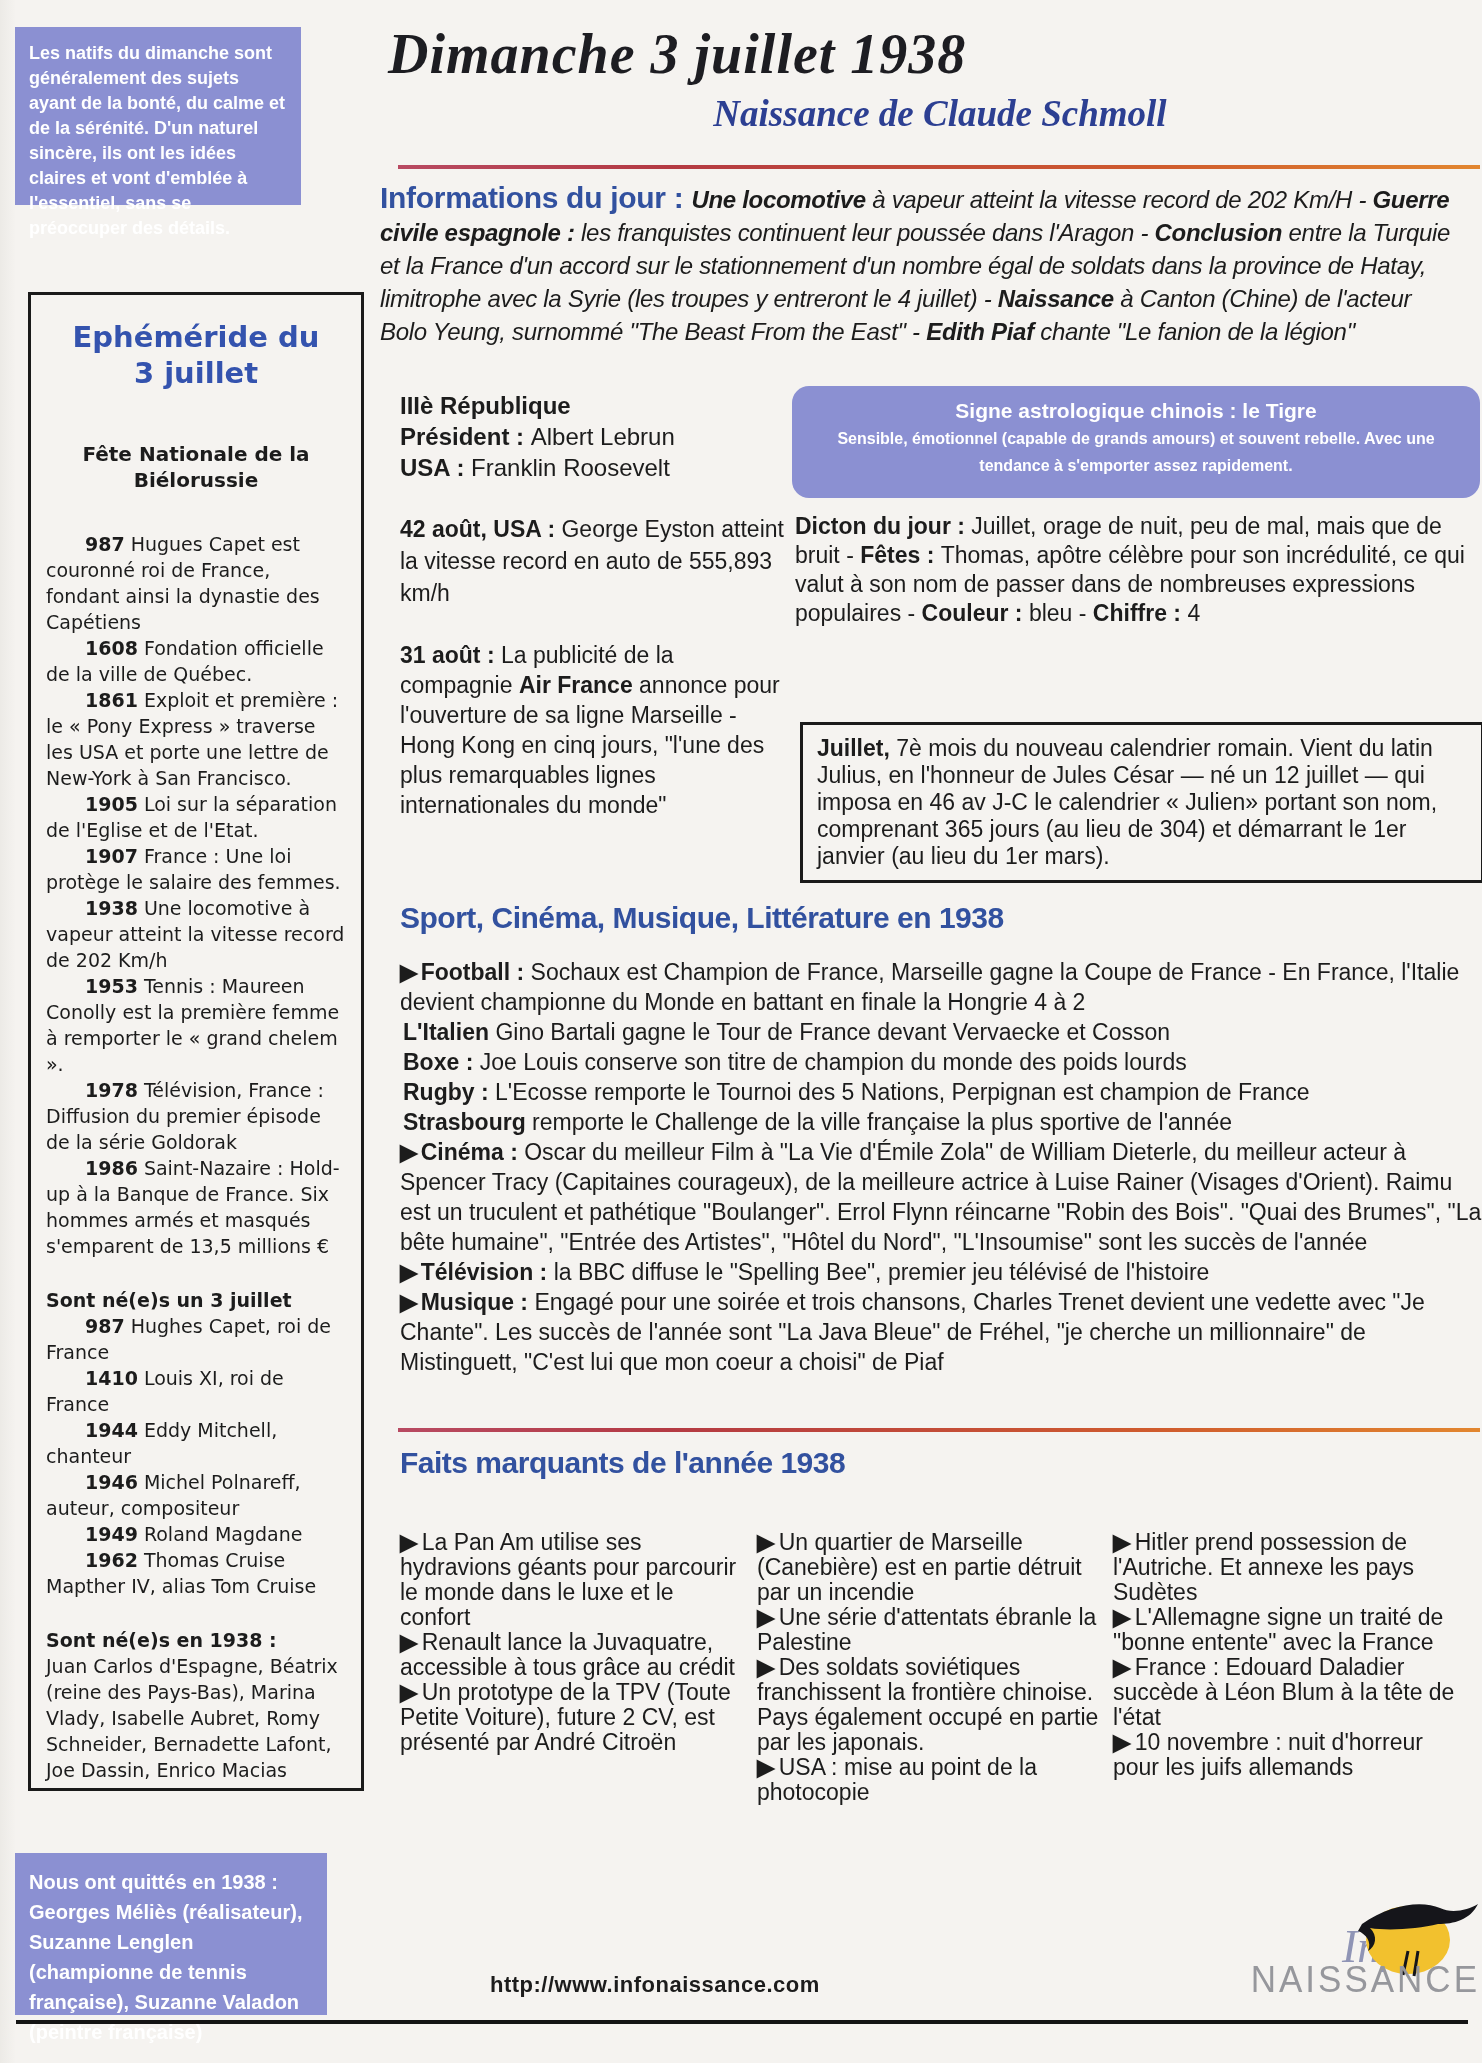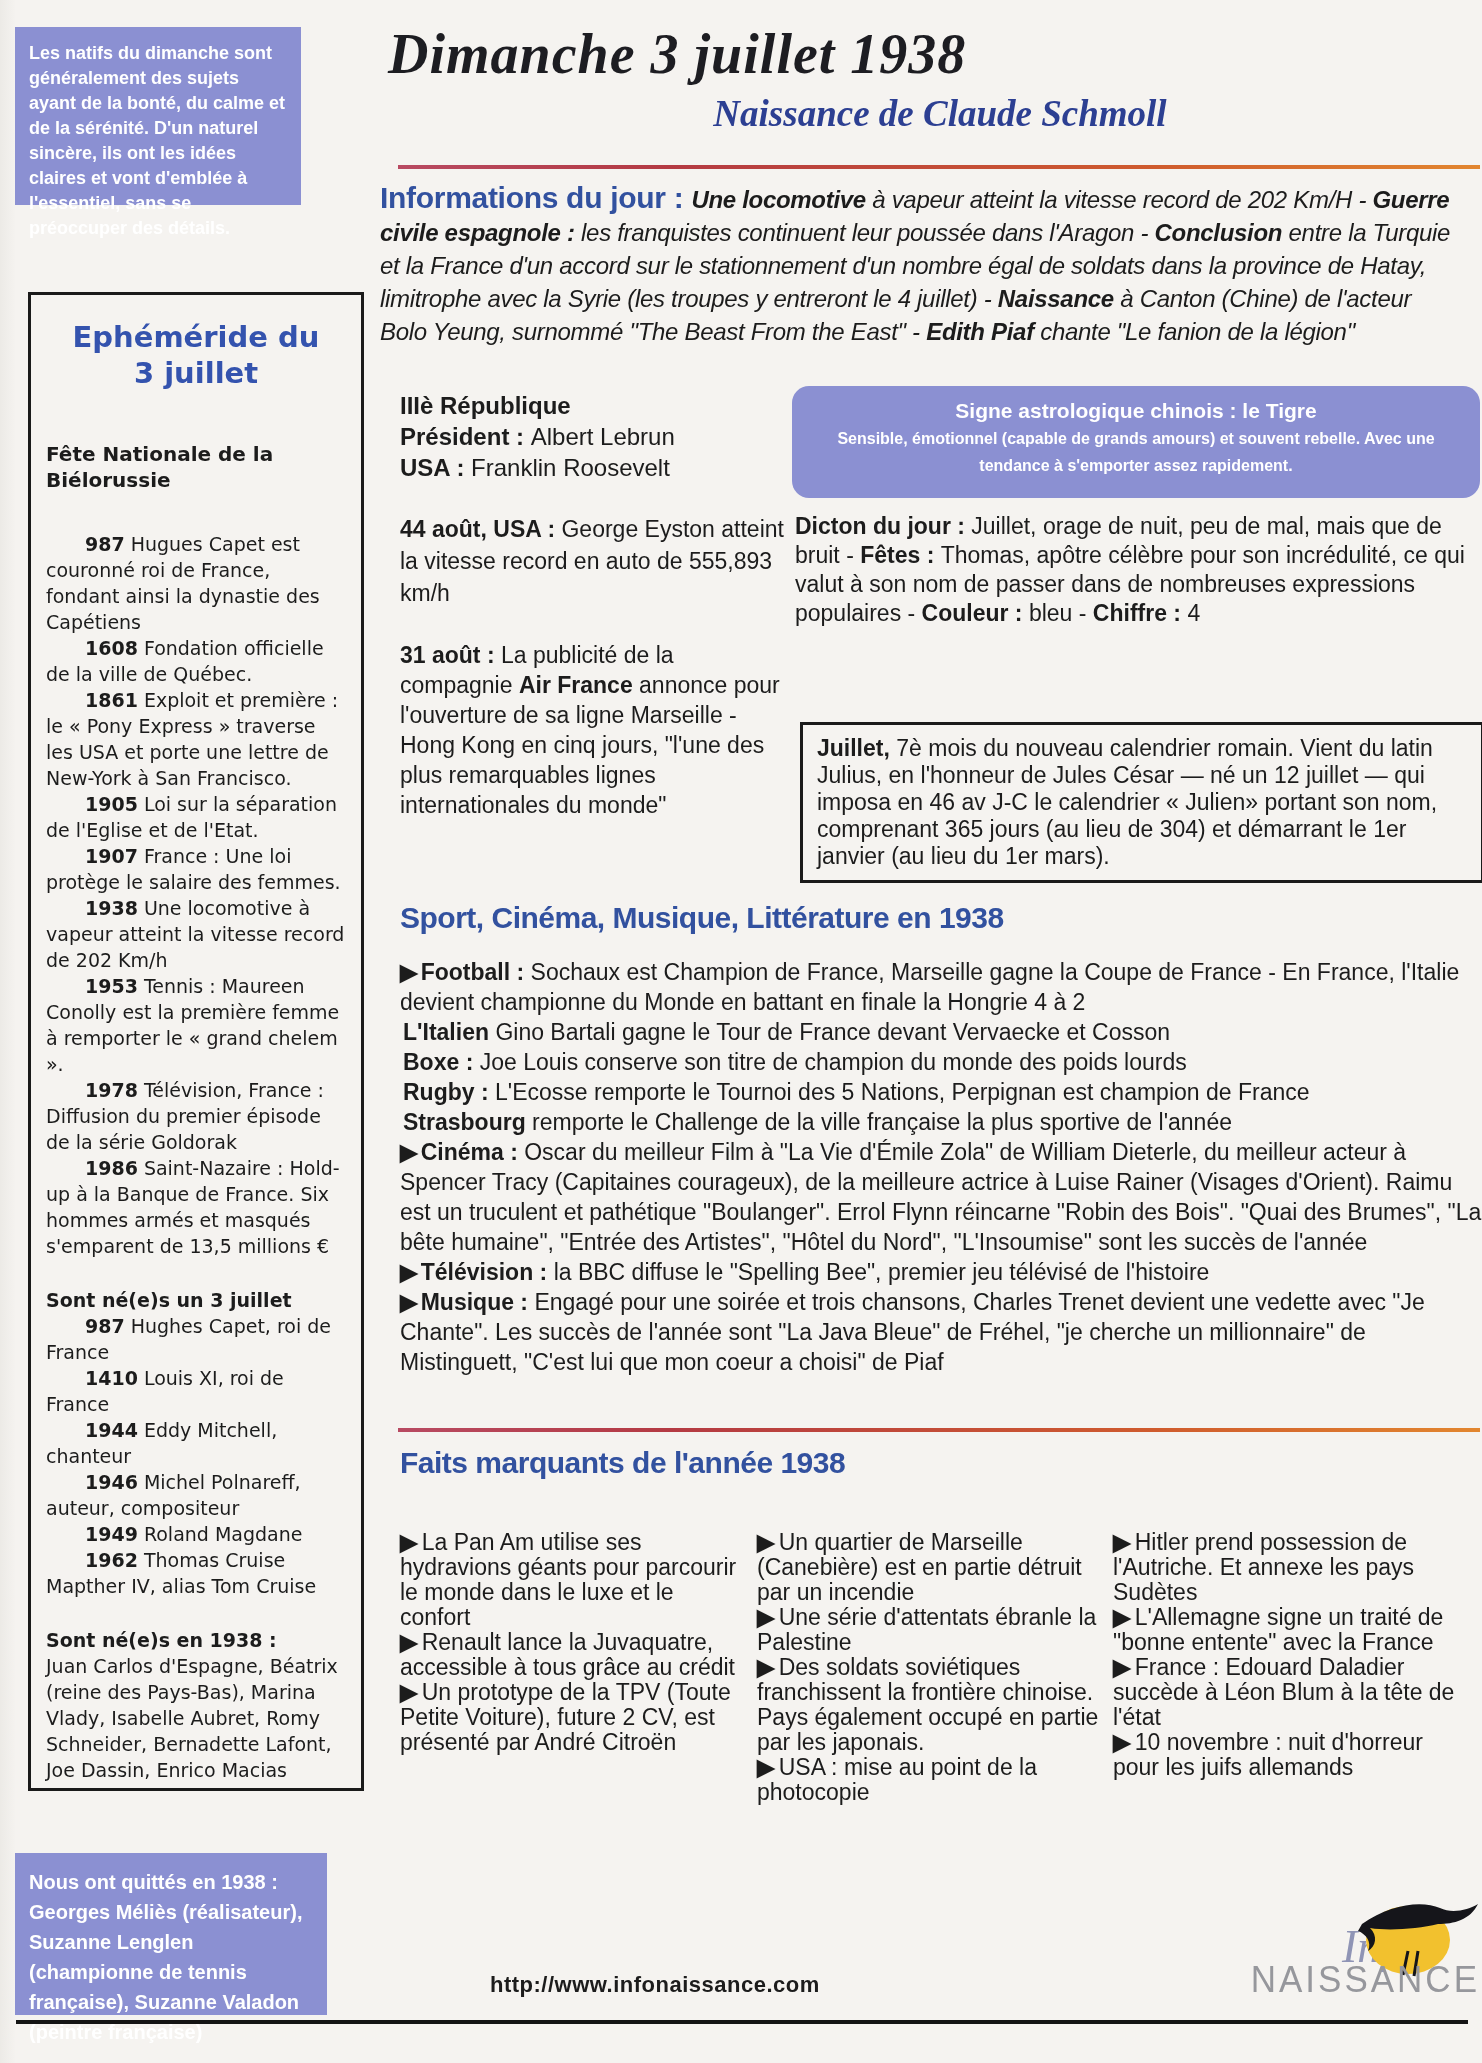--- a/index.html
+++ b/index.html
@@ -11,21 +11,21 @@
   .abs{position:absolute;}
   .b{font-weight:bold;}
   
   .purple{background:#8b90d2;color:#fff;font-weight:bold;}
   .natifs{left:15px;top:27px;width:258px;height:150px;padding:14px;font-size:18px;line-height:25px;}
   .deaths{left:15px;top:1853px;width:284px;height:134px;padding:14px;font-size:20px;line-height:30px;}
   
   .ephebox{left:28px;top:292px;width:300px;height:1473px;border:3px solid #1a1a1a;padding:20px 15px 0 15px;
            font-family:"DejaVu Sans",sans-serif;font-size:19px;line-height:26px;}
   .ephe-title{color:#3453ae;font-weight:bold;font-size:29px;line-height:36px;text-align:center;margin:4px 0 50px 0;}
-  .fete{font-weight:bold;font-size:20px;line-height:26px;margin-bottom:38px;}
+  .fete{font-weight:bold;font-size:20px;line-height:26px;text-align:center;margin-bottom:38px;}
   .ev .b{margin-right:6px;margin-left:39px;}
   .sec-gap{height:28px;}
   .ephe-sub{font-weight:bold;}
   
   .title{left:388px;top:22px;width:1080px;text-align:left;
          font-family:"Liberation Serif",serif;font-style:italic;font-weight:bold;
          font-size:56px;color:#1d1d22;letter-spacing:1px;}
   .subtitle{left:400px;top:92px;width:1080px;text-align:center;
          font-family:"Liberation Serif",serif;font-style:italic;font-weight:bold;
          font-size:37px;color:#2c3f92;}
@@ -113,21 +113,21 @@
   <div class="abs republic">
     <div><span class="b">IIIè République</span></div>
     <div><span class="b">Président : </span><span>Albert Lebrun</span></div>
     <div><span class="b">USA : </span><span>Franklin Roosevelt</span></div>
   </div>
   <div class="abs purple astro">
     <div class="astro-title">Signe astrologique chinois : le Tigre</div>
     <div class="astro-body">Sensible, émotionnel (capable de grands amours) et souvent rebelle. Avec une tendance à s'emporter assez rapidement.</div>
   </div>
 
-  <div class="abs aout27"><span class="b">44 août, USA : </span><span>George Eyston atteint la vitesse record en auto de 555,893 km/h</span></div>
+  <div class="abs aout27"><span class="b">42 août, USA : </span><span>George Eyston atteint la vitesse record en auto de 555,893 km/h</span></div>
   <div class="abs dicton"><span class="b">Dicton du jour : </span><span>Juillet, orage de nuit, peu de mal, mais que de bruit - </span><span class="b">Fêtes : </span><span>Thomas, apôtre célèbre pour son incrédulité, ce qui valut à son nom de passer dans de nombreuses expressions populaires - </span><span class="b">Couleur : </span><span>bleu - </span><span class="b">Chiffre : </span><span>4</span></div>
   <div class="abs aout31"><span class="b">31 août : </span><span>La publicité de la compagnie </span><span class="b">Air France</span><span> annonce pour l'ouverture de sa ligne Marseille - Hong Kong en cinq jours, "l'une des plus remarquables lignes internationales du monde"</span></div>
   <div class="abs julbox"><span class="b">Juillet,</span><span> 7è mois du nouveau calendrier romain. Vient du latin Julius, en l'honneur de Jules César — né un 12 juillet — qui imposa en 46 av J-C le calendrier « Julien» portant son nom, comprenant 365 jours (au lieu de 304) et démarrant le 1er janvier (au lieu du 1er mars).</span></div>
 
   <div class="abs h-blue sport-h">Sport, Cinéma, Musique, Littérature en 1938</div>
   <div class="abs sport">
     <p><span class="sb">▶</span><span><span class="b">Football : </span><span>Sochaux est Champion de France, Marseille gagne la Coupe de France - En France, l'Italie devient championne du Monde en battant en finale la Hongrie 4 à 2</span></span></p>
     <p><span class="sb"></span><span><span class="b">L'Italien </span><span>Gino Bartali gagne le Tour de France devant Vervaecke et Cosson</span></span></p>
     <p><span class="sb"></span><span><span class="b">Boxe : </span><span>Joe Louis conserve son titre de champion du monde des poids lourds</span></span></p>
     <p><span class="sb"></span><span><span class="b">Rugby : </span><span>L'Ecosse remporte le Tournoi des 5 Nations, Perpignan est champion de France</span></span></p>

